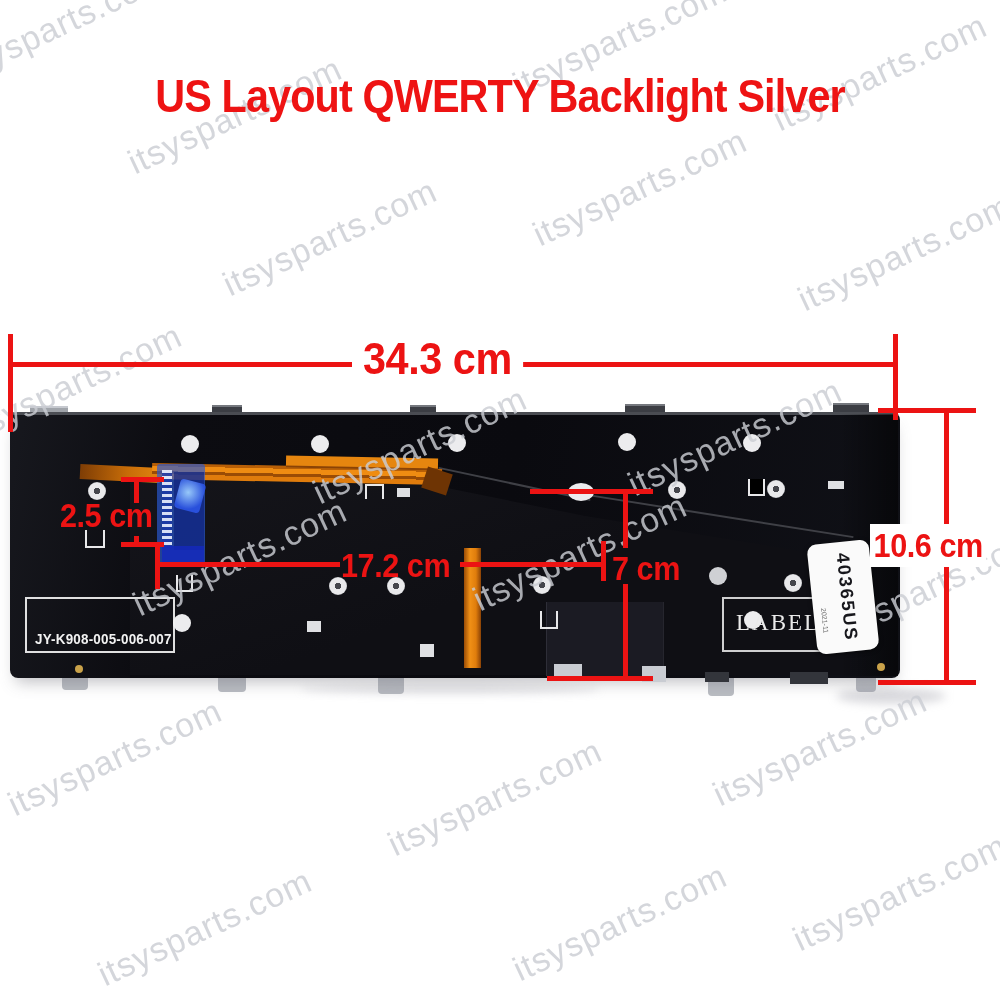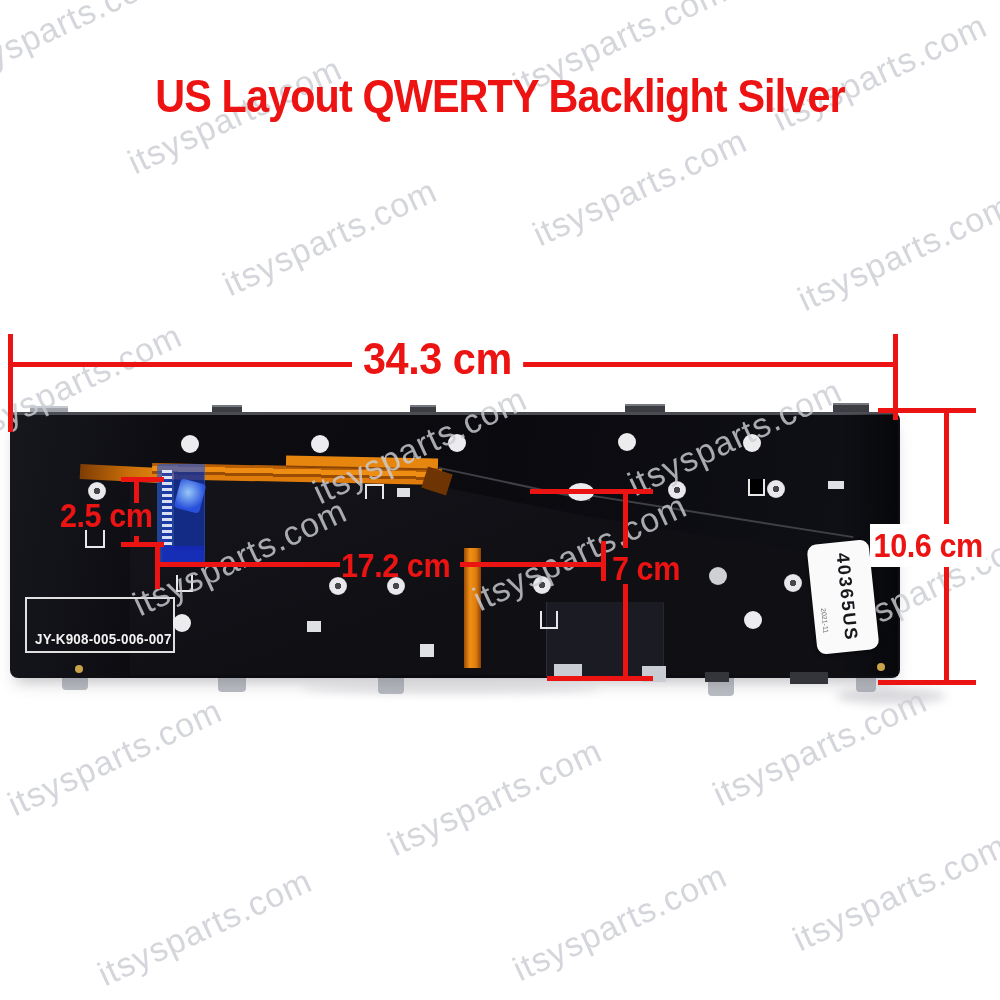--- a/index.html
+++ b/index.html
@@ -133,20 +133,23 @@
   <div class="cable" style="left:157px;top:464px;width:48px;height:102px;background:rgba(42,88,210,.68);border-radius:3px;z-index:6;"></div>
   <div class="cable" style="left:162px;top:470px;width:10px;height:78px;z-index:6;background:repeating-linear-gradient(180deg,rgba(235,240,255,.9) 0 3px,rgba(25,55,170,.7) 3px 6px);"></div>
   <div class="cable" style="left:174px;top:472px;width:30px;height:78px;background:rgba(10,25,120,.55);z-index:6;"></div>
   <div class="cable" style="left:177px;top:481px;width:26px;height:30px;border-radius:4px;transform:rotate(15deg);opacity:.95;background:radial-gradient(circle at 40% 40%,#9ed0ff,#2a52e0 70%);z-index:6;"></div>
   <div class="cable" style="left:162px;top:546px;width:42px;height:20px;background:rgba(20,40,190,.8);z-index:6;"></div>
 
   <div class="jy-box">
     <div class="jy-text">JY-K908-005-006-007</div>
   </div>
 
+  <div class="label-box">
+    <div class="label-text">LABEL</div>
+  </div>
 
   <div class="sticker">
     <div class="sticker-code">40365US</div>
     <div class="sticker-date">2021-11</div>
   </div>
 
   <div class="wm" style="left:-110px;top:5px;">itsysparts.com</div>
   <div class="wm" style="left:450px;top:18px;">itsysparts.com</div>
   <div class="wm" style="left:710px;top:53px;">itsysparts.com</div>
   <div class="wm" style="left:65px;top:96px;">itsysparts.com</div>

